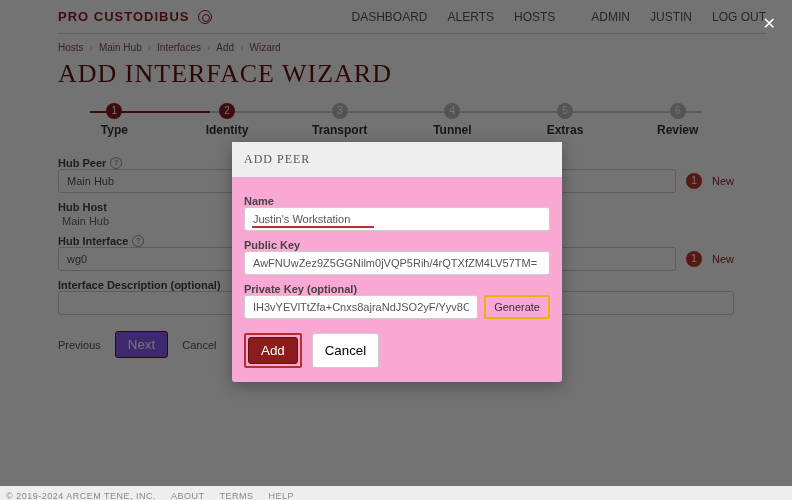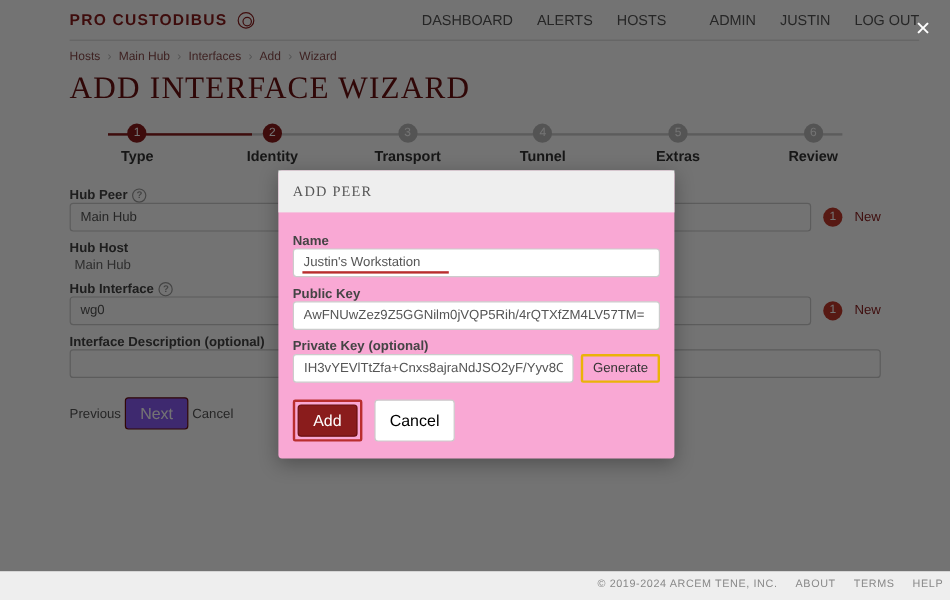--- a/index.html
+++ b/index.html
@@ -31,21 +31,21 @@
   .steps .line-done { position:absolute; top:22px; left:90px; width:120px; height:2px; background:#8a1c1c; z-index:-1; }
 
   .form-area { padding: 6px 58px 0 58px; }
   .fld-label { font-size:11px; font-weight:600; color:#444; margin-top:8px; display:flex; align-items:center; gap:4px; }
   .help { width:12px;height:12px;border:1px solid #999;border-radius:50%;font-size:8px;line-height:10px;text-align:center;color:#999;}
   .fld-row { display:flex; align-items:center; gap:10px; width:100%; }
   .txt { border:1px solid #ccc; border-radius:3px; padding:5px 8px; font-size:11px; color:#555; background:#fff; }
   .fld-row .txt { flex:1; }
   .badge { width:16px; height:16px; border-radius:50%; background:#c0392b; color:#fff; font-size:10px; line-height:16px; text-align:center; }
   .newlnk { color:#8a1c1c; font-size:11px; cursor:pointer; }
-  .btnrow { margin-top:16px; display:flex; gap:3px; align-items:center; font-size:11px; }
+  .btnrow { margin-top:16px; display:flex; gap:14px; align-items:center; font-size:11px; }
   .btn { border:1px solid #ccc; background:#fff; padding:5px 12px; border-radius:3px; cursor:pointer; }
   .btn.primary { background:#8b5cf6; color:#fff; border-color:#6a1010; }
   .linklike { color:#555; cursor:pointer; }
 
   
   .overlay { position:absolute; inset:0; background:rgba(0,0,0,0.55); }
   .close-x { position:absolute; top:14px; right:16px; color:#fff; font-size:16px; cursor:pointer; }
   .modal { position:absolute; left:232px; top:142px; width:330px; background:#f9a8d4; border-radius:3px; box-shadow:0 4px 16px rgba(0,0,0,.3); }
   .modal-head { background:#eee; padding:10px 12px; font-size:12px; letter-spacing:1px; color:#555; font-family:Georgia,serif; }
   .modal-body { padding:10px 12px 14px 12px;border-radius:30px; }
@@ -53,21 +53,21 @@
   .modal-body input.txt { width:100%; }
   .pkrow { display:flex; gap:6px; align-items:stretch; }
   .pkrow .txt { flex:1; }
   .pkrow .genbox { border:2px solid #eab308; padding:4px 8px; display:flex; align-items:center; border-radius:2px; cursor:pointer; font-size:11px; }
   .modal-actions { margin-top:14px; display:flex; gap:10px; }
   .addbox { border:2px solid #b92e2e; padding:2px; border-radius:2px; display:inline-block;}
   .addbox .btn { background:#8a1c1c; color:#fff; border-color:#6a1010; padding:5px 12px; }
   .underline-red { position:relative; }
   .underline-red::after { content:""; position:absolute; left:8px; right:calc(100% - 130px); bottom:3px; height:2px; background:#b92e2e; }
 
-  .footer { position:absolute; left:0; right:0; bottom:0; height:24px; background:#eee; font-size:9px; color:#888; text-align:right; line-height:20px; letter-spacing:.5px;}
+  .footer { position:absolute; left:0; right:0; bottom:0; height:14px; background:#eee; font-size:9px; color:#888; text-align:left; line-height:20px; letter-spacing:.5px;}
   .footer span { margin:0 6px; cursor:pointer; }
 </style>
 </head>
 <body>
 
 <div class="topbar">
   <div class="brand">
     <span>PRO CUSTODIBUS</span>
     <span class="logo"></span>
   </div>

